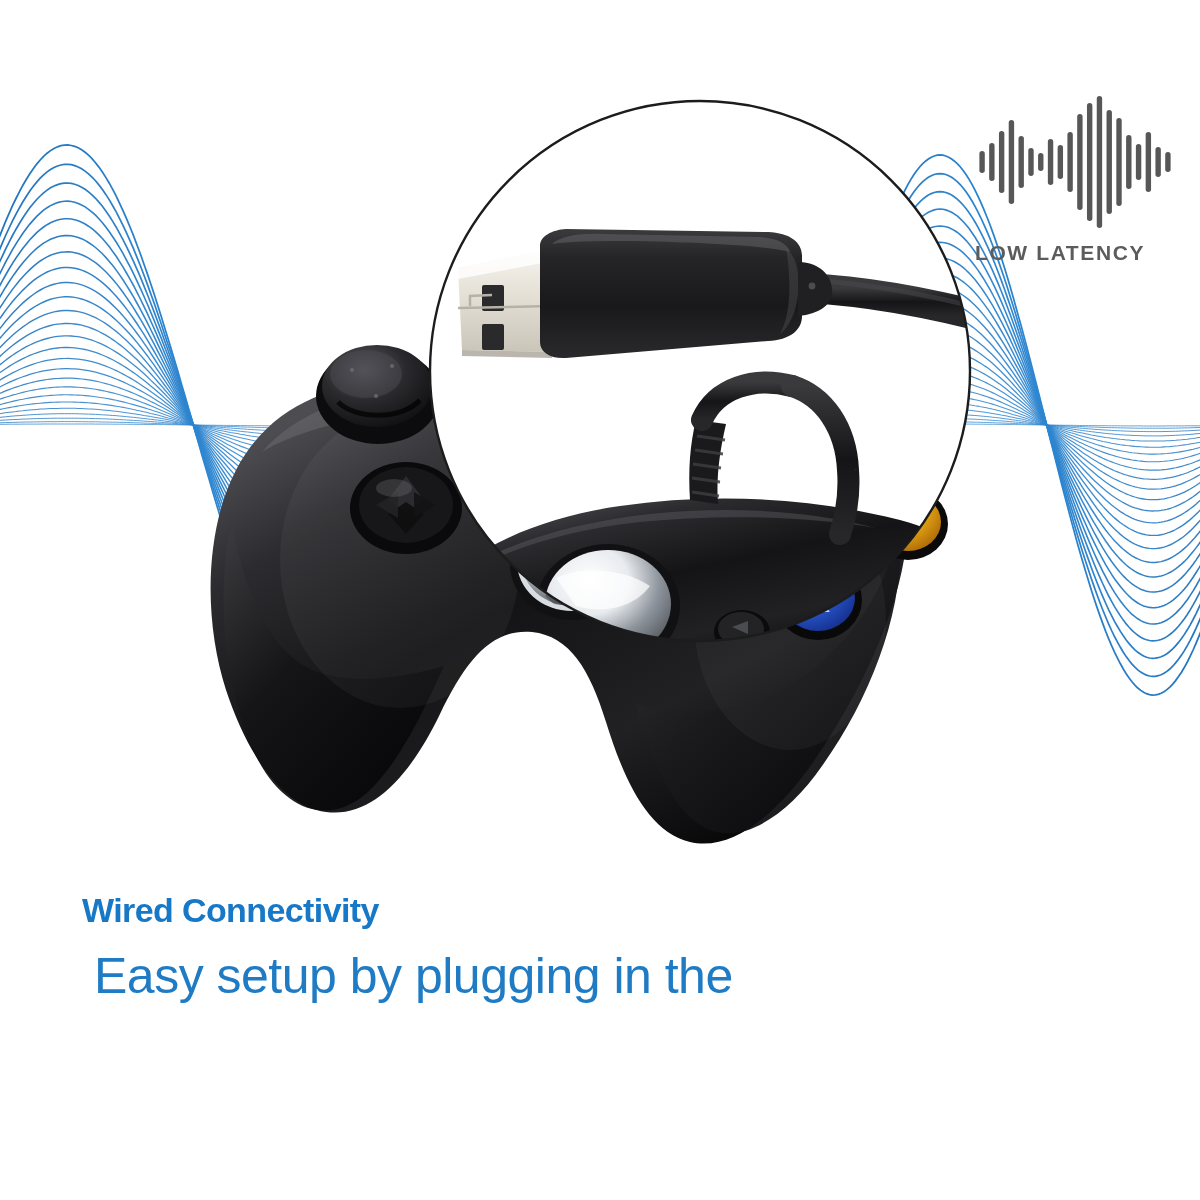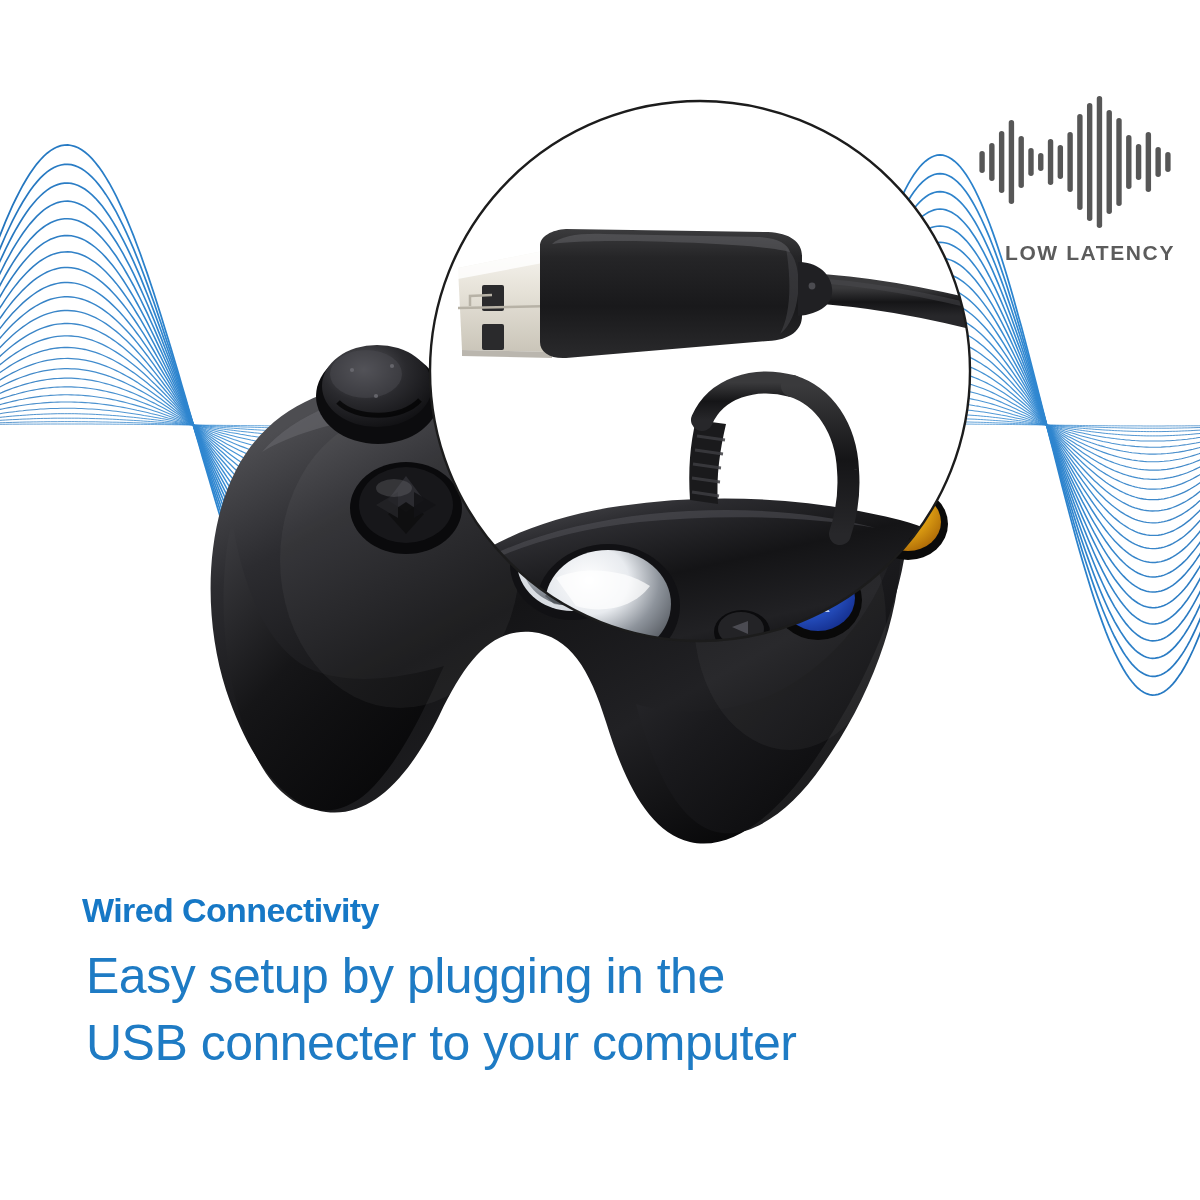--- a/index.html
+++ b/index.html
@@ -32,21 +32,21 @@
     height: 1200px;
     pointer-events: none;
   }
 
   
   .badge {
     position: absolute;
     left: 975px;
     top: 96px;
     width: 200px;
-    text-align: right;
+    text-align: left;
   }
   .badge-wave {
     display: block;
     width: 200px;
     height: 132px;
   }
   .badge-label {
     margin-top: 14px;
     font-size: 21px;
     font-weight: bold;
@@ -81,21 +81,21 @@
     letter-spacing: -0.6px;
     margin: 0 0 16px 0;
   }
   .caption-body {
     font-family: "Liberation Sans", sans-serif;
     font-weight: normal;
     font-size: 50px;
     line-height: 1.34;
     color: #1E7BC4;
     letter-spacing: -0.5px;
-    margin: 4px;
+    margin: 12px;
   }
   .caption-body span { display: block; }
 </style>
 </head>
 <body>
 
 <div id="stage">
 
   <svg class="wave-layer" viewBox="0 0 1200 1200" width="1200" height="1200" xmlns="http://www.w3.org/2000/svg">
     <defs>
@@ -458,17 +458,16 @@
           <rect x="190.22" y="56.00" width="5.4" height="20.00" rx="2.7"></rect>
         </g>
     </svg>
     <div class="badge-label">LOW LATENCY</div>
   </div>
 
   <div class="caption">
     <h1 class="caption-title">Wired Connectivity</h1>
     <p class="caption-body">
       <span>Easy setup by plugging in the</span>
-      <span>USB connecter to your computer</span>
     </p>
   </div>
 
 </div>
 
 </body></html>

